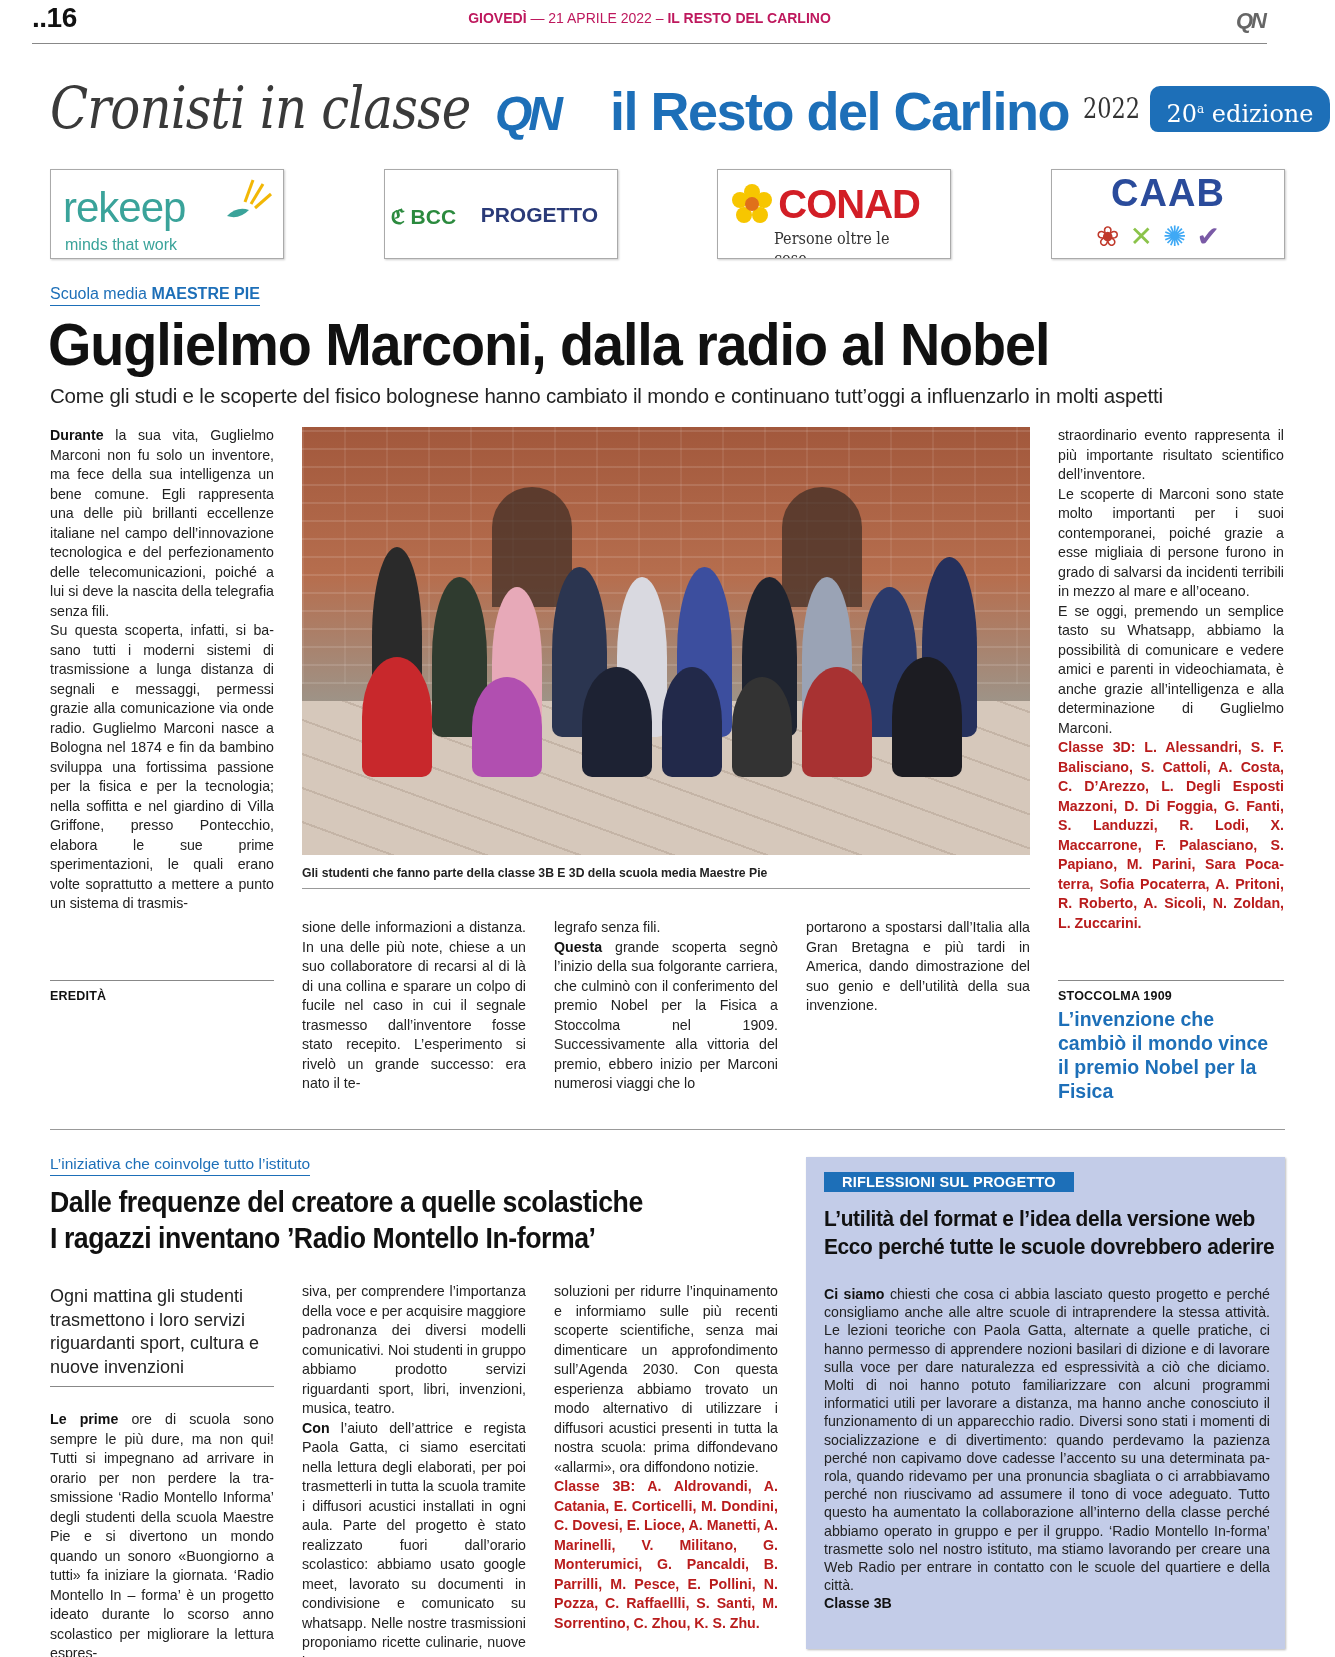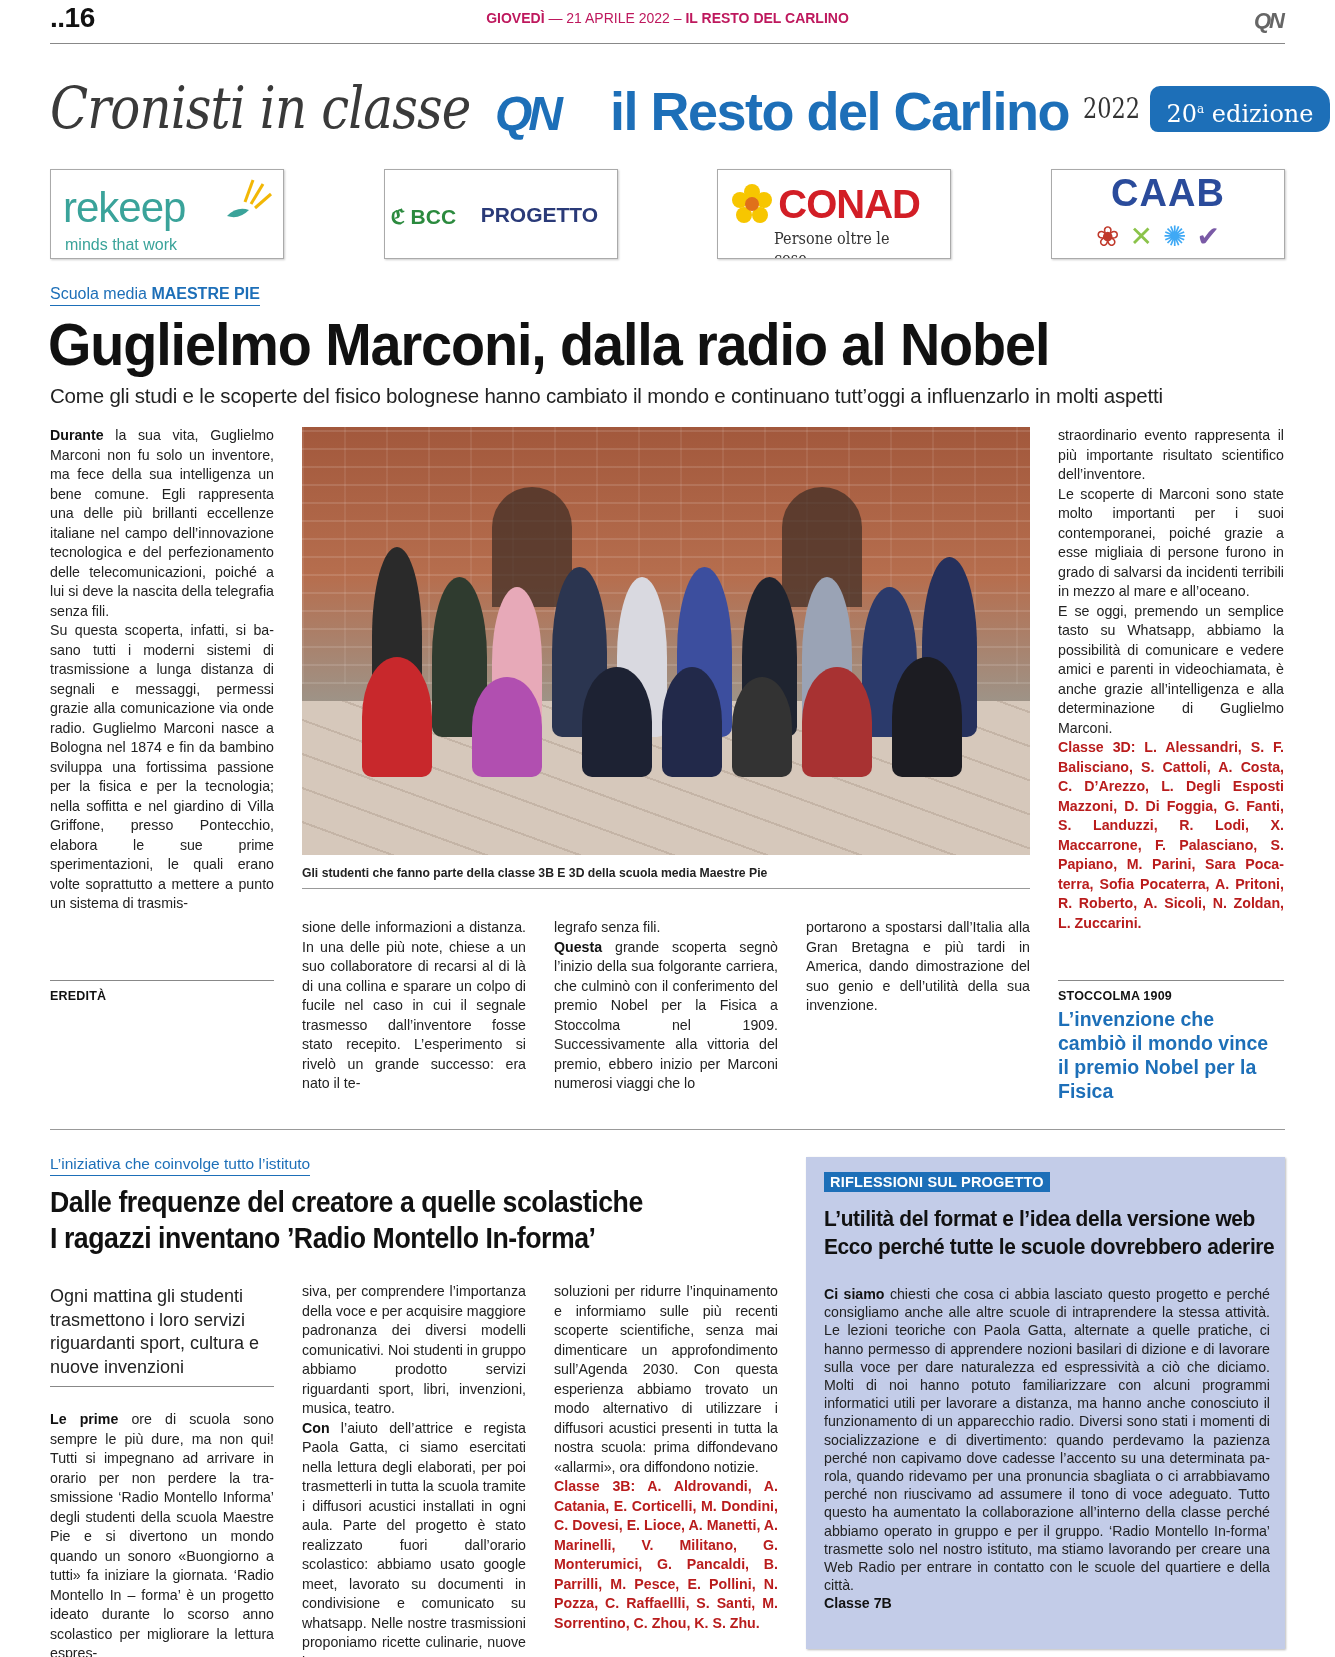--- a/index.html
+++ b/index.html
@@ -1,20 +1,20 @@
 <!DOCTYPE html>
 <html><head>
 <meta charset="utf-8">
 <style>
   * { box-sizing: border-box; margin: 0; padding: 0; }
   html, body { width: 1335px; height: 1657px; background: #ffffff; overflow: hidden; }
   body { font-family: "Liberation Sans", sans-serif; color: #1a1a1a; position: relative; }
 
   
-  .folio { position: absolute; left: 50px; top: 0; width: 1235px; height: 44px; border-bottom: 1.5px solid #888; }
+  .folio { position: absolute; left: 32px; top: 0; width: 1235px; height: 44px; border-bottom: 1.5px solid #888; }
   .folio .page-num { position: absolute; left: 0; top: 2px; font-weight: 700; font-size: 28px; letter-spacing: -0.5px; color: #111; }
   .folio .dateline { position: absolute; left: 0; right: 0; top: 10px; text-align: center; font-size: 14px; color: #be185d; }
   .folio .dateline b { font-weight: 700; }
   .folio .qn-small { position: absolute; right: 2px; top: 8px; font-weight: 900; font-size: 22px; color: #666; font-style: italic; letter-spacing: -2px; }
 
   
   .masthead { position: absolute; left: 50px; top: 72px; width: 1235px; height: 80px; }
   .masthead .cronisti { position: absolute; left: 0; top: 2px; font-family: "DejaVu Serif", serif; font-size: 58px; color: #3a3a3a; letter-spacing: -1px; transform: scaleX(0.86); transform-origin: left center; font-style: italic; }
   .masthead .qn-logo { position: absolute; left: 445px; top: 14px; font-weight: 900; font-size: 48px; color: #1d6fb8; font-style: italic; letter-spacing: -4px; }
   .masthead .resto { position: absolute; left: 560px; top: 8px; font-weight: 700; font-size: 54px; color: #1d6fb8; letter-spacing: -1.5px; }
@@ -77,21 +77,21 @@
 
   
   .kicker2 { position: absolute; left: 50px; top: 1155px; font-size: 15.5px; color: #1d6fb8; border-bottom: 1.5px solid #1d6fb8; padding-bottom: 2px; }
   .headline2 { position: absolute; left: 50px; top: 1184px; font-size: 29px; font-weight: 900; color: #111; line-height: 36px; letter-spacing: -0.5px; transform: scaleX(0.92); transform-origin: left top; white-space: nowrap; }
   .lead2 { position: absolute; left: 50px; top: 1285px; width: 224px; font-size: 18px; line-height: 23.5px; color: #222; padding-bottom: 7px; border-bottom: 1.5px solid #888; }
   .col2a { left: 50px; top: 1410px; width: 224px; }
   .col2b { left: 302px; top: 1282px; width: 224px; }
   .col2c { left: 554px; top: 1282px; width: 224px; }
 
   .reflect { position: absolute; left: 806px; top: 1157px; width: 479px; height: 492px; background: #c3cce8; box-shadow: 1px 1px 2px #bbb; }
-  .reflect .tag { position: absolute; left: 18px; top: 15px; background: #1d6fb8; color: #fff; font-size: 14.5px; font-weight: 900; padding: 2px 6px; letter-spacing: 0.2px; }
+  .reflect .tag { position: absolute; left: 18px; top: 15px; background: #1d6fb8; color: #fff; font-size: 14.5px; font-weight: 900; padding: 2px 18px; letter-spacing: 0.2px; }
   .reflect .title { position: absolute; left: 18px; top: 48px; width: 450px; font-size: 22.5px; font-weight: 900; color: #111; line-height: 28px; letter-spacing: -0.4px; transform: scaleX(0.93); transform-origin: left top; white-space: nowrap; }
   .reflect .body { position: absolute; left: 18px; top: 128px; width: 446px; font-size: 14.2px; line-height: 18.2px; color: #222; text-align: justify; }
   .reflect .body b { font-weight: 700; color: #111; }
 </style>
 </head>
 <body>
 
 <div class="folio">
   <div class="page-num"><span>..</span><span>16</span></div>
   <div class="dateline">
@@ -235,15 +235,15 @@
 </div>
 
 <div class="reflect">
   <div class="tag">RIFLESSIONI SUL PROGETTO</div>
   <div class="title">
     <span>L’utilità del format e l’idea della versione web</span><br>
     <span>Ecco perché tutte le scuole dovrebbero aderire</span>
   </div>
   <div class="body">
     <p><b>Ci siamo</b><span> chiesti che cosa ci abbia lasciato questo progetto e perché consigliamo anche alle altre scuole di intraprendere la stessa attività. Le lezioni teoriche con Paola Gatta, alternate a quelle pratiche, ci hanno permesso di apprendere nozioni basi­lari di dizione e di lavorare sulla voce per dare naturalezza ed espressività a ciò che diciamo. Molti di noi hanno potuto fami­liarizzare con alcuni programmi informatici utili per lavorare a distanza, ma hanno anche conosciuto il funzionamento di un apparecchio radio. Diversi sono stati i momenti di socializzazio­ne e di divertimento: quando perdevamo la pazienza perché non capivamo dove cadesse l’accento su una determinata pa­rola, quando ridevamo per una pronuncia sbagliata o ci arrab­biavamo perché non riuscivamo ad assumere il tono di voce adeguato. Tutto questo ha aumentato la collaborazione all’in­terno della classe perché abbiamo operato in gruppo e per il gruppo. ‘Radio Montello In-forma’ trasmette solo nel nostro isti­tuto, ma stiamo lavorando per creare una Web Radio per entra­re in contatto con le scuole del quartiere e della città.</span></p>
-    <p><b>Classe 7B</b></p>
+    <p><b>Classe 3B</b></p>
   </div>
 </div>
 
 </body></html>

